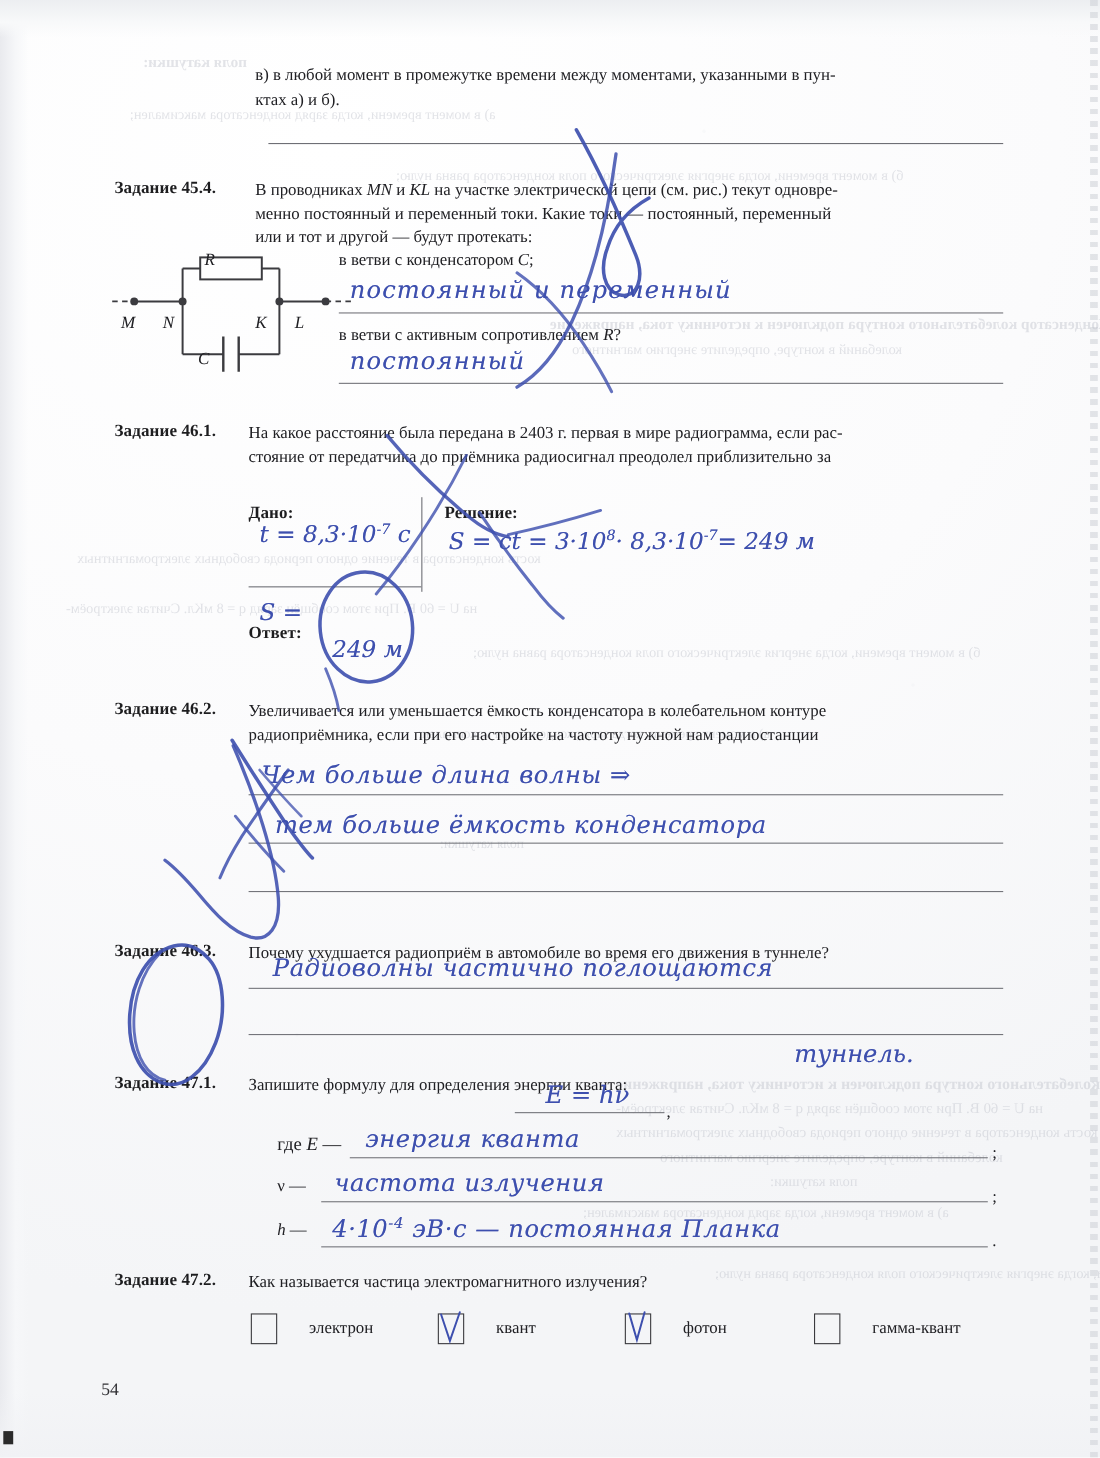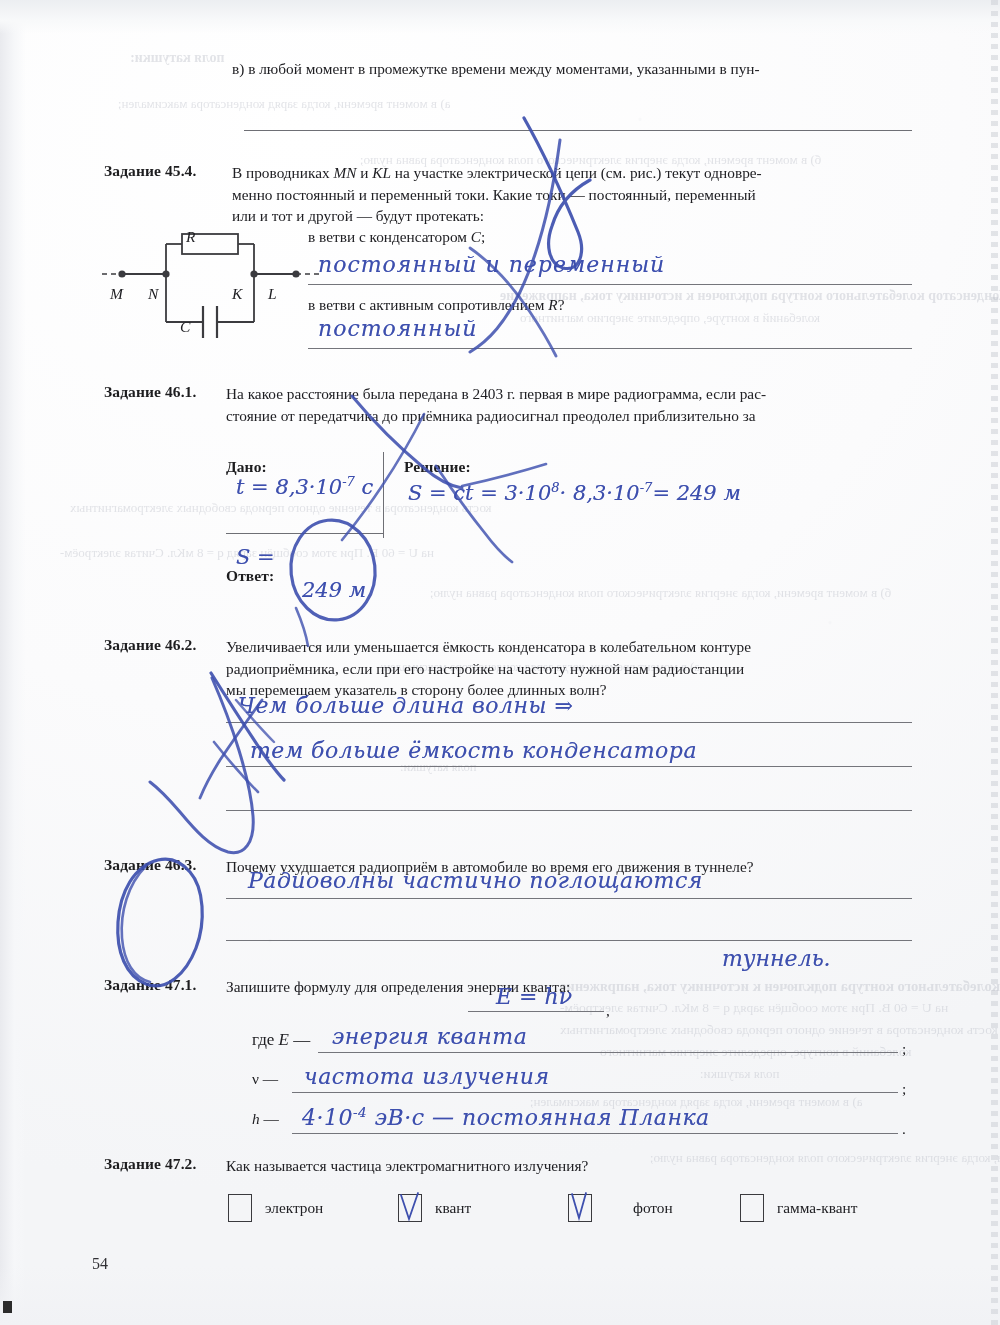--- a/index.html
+++ b/index.html
@@ -73,21 +73,21 @@
   .rule.thin{border-top:1.1px solid #74757b;}
 
   
   .vrule{position:absolute;width:0;border-left:1.4px solid #6e6f75;}
 
   .checkline{position:absolute;display:flex;align-items:center;}
   .cbox{
     width:22px;height:26px;border:1.5px solid #3a3a3e;background:transparent;
     position:relative;
   }
-  .clabel{font-size:15.3px;color:#202024;margin-left:13px;white-space:nowrap;}
+  .clabel{font-size:15.3px;color:#202024;margin-left:29px;white-space:nowrap;}
   .citem{display:flex;align-items:center;}
 
   .pagenum{position:absolute;font-size:16px;color:#303034;}
 
   
   .hw{
     position:absolute;
     font-family:"DejaVu Serif", serif;
     font-style:italic;
     color:#3d4fae;
@@ -126,20 +126,21 @@
 <div class="bleed" style="left:560px;top:1022px;font-size:13.5px;">кость конденсатора в течение одного периода свободных электромагнитных</div>
 <div class="bleed" style="left:600px;top:1044px;font-size:13.5px;">колебаний в контуре, определите энергию магнитного</div>
 <div class="bleed" style="left:700px;top:1066px;font-size:13px;">поля катушки:</div>
 <div class="bleed" style="left:530px;top:1094px;font-size:13px;">а) в момент времени, когда заряд конденсатора максимален;</div>
 <div class="bleed" style="left:650px;top:1150px;font-size:13px;">б) в момент времени, когда энергия электрического поля конденсатора равна нулю;</div>
 
 <div id="content">
 
   <div class="task" style="left:232px;top:58px;width:680px;">
     <div class="tbody">в) в любой момент в промежутке времени между моментами, указанными в пун-</div>
+    <div class="tbody">ктах а) и б).</div>
   </div>
   <div class="rule" style="left:244px;top:130px;width:668px;"></div>
 
   <div class="tlabel" style="position:absolute;left:104px;top:162px;">Задание 45.4.</div>
   <div class="task" style="left:232px;top:162px;width:680px;">
     <div class="tbody">В проводниках <span class="ital">MN</span> и <span class="ital">KL</span> на участке электрической цепи (см. рис.) текут одновре-</div>
     <div class="tbody">менно постоянный и переменный токи. Какие токи — постоянный, переменный</div>
     <div class="tbody">или и тот и другой — будут протекать:</div>
   </div>
 
@@ -204,21 +205,20 @@
 
   <div class="hw" style="left:408px;top:480px;font-size:21px;">
     <span>S = ct = 3·10</span><sup>8</sup><span>· 8,3·10</span><sup>-7</sup><span>= 249 м</span>
   </div>
   <div class="hw" style="left:302px;top:578px;font-size:21px;">249 м</div>
 
   <div class="tlabel" style="position:absolute;left:104px;top:636px;">Задание 46.2.</div>
   <div class="task" style="left:226px;top:636px;width:686px;">
     <div class="tbody">Увеличивается или уменьшается ёмкость конденсатора в колебательном контуре</div>
     <div class="tbody">радиоприёмника, если при его настройке на частоту нужной нам радиостанции</div>
-    <div class="tbody">мы перемещаем указатель в сторону более длинных волн?</div>
   </div>
   <div class="rule thin" style="left:226px;top:722px;width:686px;"></div>
   <div class="rule thin" style="left:226px;top:766px;width:686px;"></div>
   <div class="rule thin" style="left:226px;top:810px;width:686px;"></div>
   <div class="hw" style="left:238px;top:693px;font-size:22px;letter-spacing:.5px;">Чем     больше     длина     волны  ⇒</div>
   <div class="hw" style="left:250px;top:738px;font-size:22px;letter-spacing:.5px;">тем     больше     ёмкость   конденсатора</div>
 
   <div class="tlabel" style="position:absolute;left:104px;top:856px;">Задание 46.3.</div>
   <div class="task" style="left:226px;top:856px;width:700px;">
     <div class="tbody">Почему ухудшается радиоприём в автомобиле во время его движения в туннеле?</div>
@@ -265,21 +265,21 @@
       <span class="clabel">электрон</span>
     </div>
     <div class="citem" style="width:170px;">
       <div class="cbox">
         <svg style="position:absolute;left:-3px;top:-4px;" width="30" height="34" viewBox="0 0 30 34">
           <path d="M5 4 L13 28 L22 2" fill="none" stroke="#3d4fae" stroke-width="1.8" stroke-linecap="round"></path>
         </svg>
       </div>
       <span class="clabel">квант</span>
     </div>
-    <div class="citem" style="width:172px;gap:28px;">
+    <div class="citem" style="width:172px;">
       <div class="cbox">
         <svg style="position:absolute;left:-3px;top:-4px;" width="30" height="34" viewBox="0 0 30 34">
           <path d="M6 3 L13 27 L20 2" fill="none" stroke="#3d4fae" stroke-width="1.8" stroke-linecap="round"></path>
         </svg>
       </div>
       <span class="clabel">фотон</span>
     </div>
     <div class="citem">
       <div class="cbox"></div>
       <span class="clabel">гамма-квант</span>

